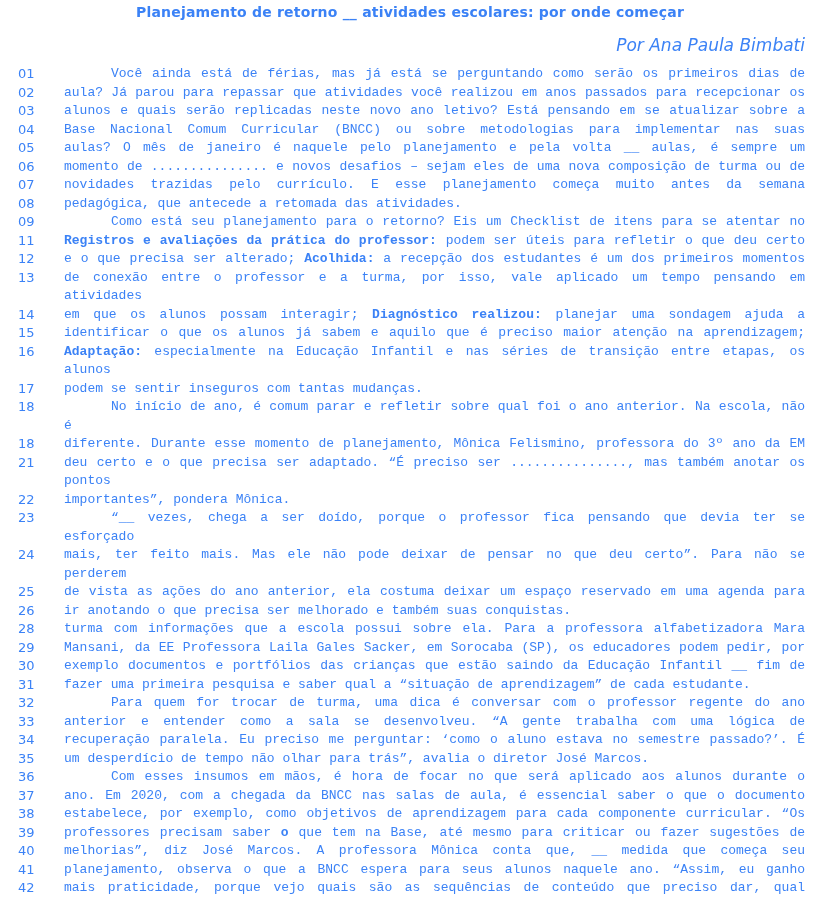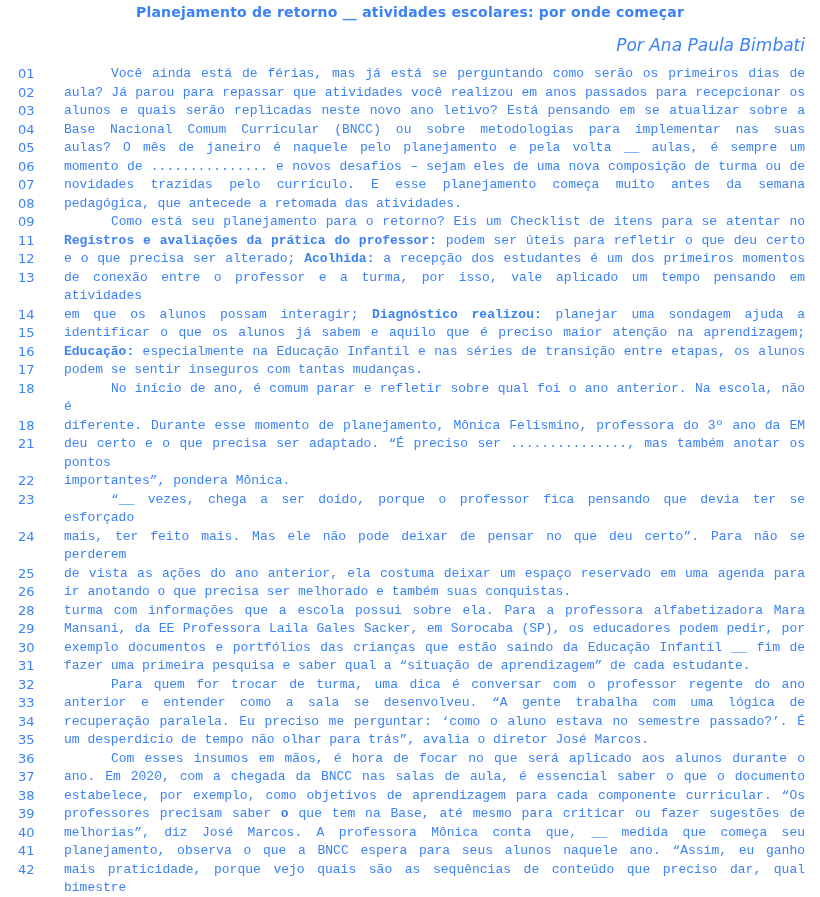--- a/index.html
+++ b/index.html
@@ -102,21 +102,21 @@
       <div class="line justify">
         <span class="num">14</span>
         <span class="txt"><span>em que os alunos possam interagir; </span><span class="b">Diagnóstico realizou:</span><span> planejar uma sondagem ajuda a</span></span>
       </div>
       <div class="line justify">
         <span class="num">15</span>
         <span class="txt"><span>identificar o que os alunos já sabem e aquilo que é preciso maior atenção na aprendizagem;</span></span>
       </div>
       <div class="line justify">
         <span class="num">16</span>
-        <span class="txt"><span class="b">Educação:</span><span> especialmente na Educação Infantil e nas séries de transição entre etapas, os alunos</span></span>
+        <span class="txt"><span class="b">Adaptação:</span><span> especialmente na Educação Infantil e nas séries de transição entre etapas, os alunos</span></span>
       </div>
       <div class="line">
         <span class="num">17</span>
         <span class="txt"><span>podem se sentir inseguros com tantas mudanças.</span></span>
       </div>
       <div class="line justify indent">
         <span class="num">18</span>
         <span class="txt"><span>No início de ano, é comum parar e refletir sobre qual foi o ano anterior. Na escola, não é</span></span>
       </div>
       <div class="line justify">

